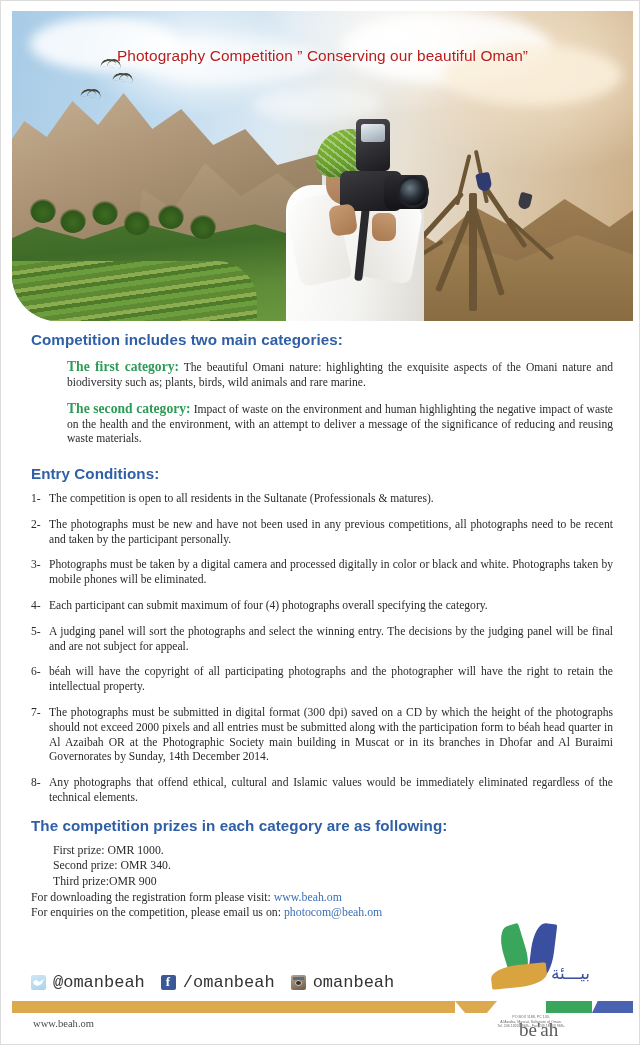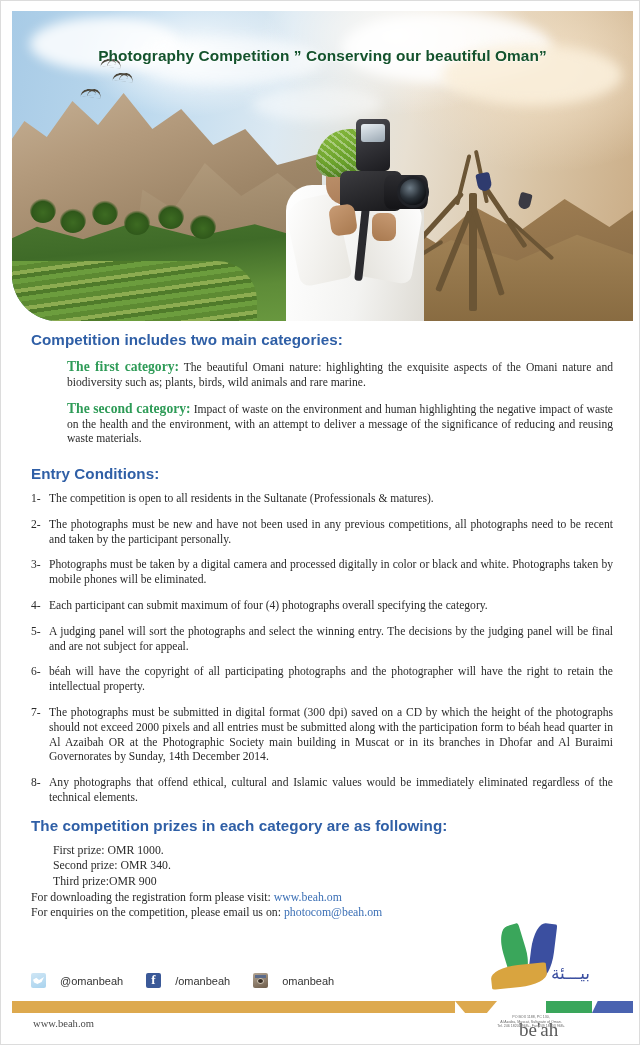--- a/index.html
+++ b/index.html
@@ -202,23 +202,23 @@
     width: 14px; height: 7px;
     border-top: 2px solid #4a4438;
     border-radius: 50% 50% 0 0 / 100% 100% 0 0;
     transform: rotate(18deg);
   }
 
   .hero-title {
     position: absolute; left: 0; right: 0; top: 36px;
     text-align: center;
     font-size: 15.4px;
-    font-weight: 700;
+    font-weight: 400;
     letter-spacing: .1px;
-    color: #14532d;
+    color: #b91c1c;
     text-shadow: 0 1px 2px rgba(255,255,255,.8);
     z-index: 6;
   }
 
   
   .content { position: absolute; left: 30px; top: 330px; width: 582px; }
 
   .h-blue {
     color: #2f5fa6;
     font-size: 15.2px;
@@ -262,23 +262,23 @@
     font-size: 11.8px;
     line-height: 15.6px;
     color: #2b2b2b;
   }
   .prizes .indent { padding-left: 22px; }
   .link { color: #3b6fb5; }
 
   
   .social {
     position: absolute; left: 30px; top: 972px;
-    display: flex; align-items: center; gap: 14px;
-    font-family: Liberation Sans, sans-serif;
-    font-size: 11px; color: #333;
+    display: flex; align-items: center; gap: 7px;
+    font-family: Liberation Mono, monospace;
+    font-size: 17px; color: #333;
   }
   .social .handle { margin-right: 9px; }
   .ico { width: 15px; height: 15px; border-radius: 2px; display:inline-block; position: relative; flex: none; }
   .ico-tw { background: linear-gradient(160deg, #cfe6f5, #a9d3ee); }
   .ico-tw::after {
     content:""; position:absolute; left:2px; top:4px; width:11px; height:7px;
     background:#fff; clip-path: polygon(0% 40%, 30% 10%, 55% 42%, 100% 0%, 78% 70%, 40% 100%, 10% 78%);
   }
   .ico-fb { background: #3b5998; }
   .ico-fb::after {

